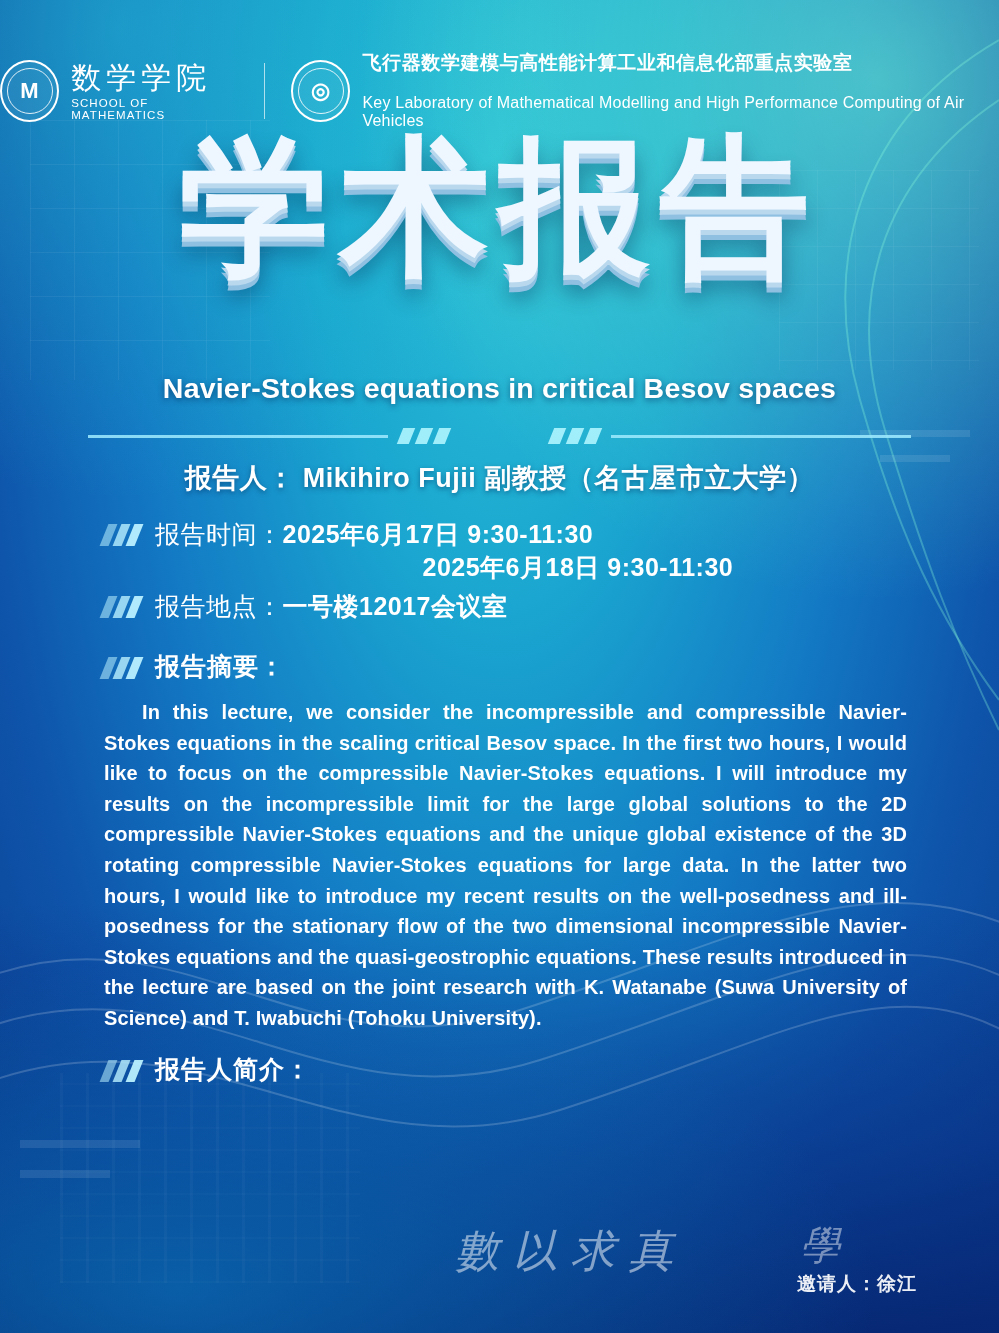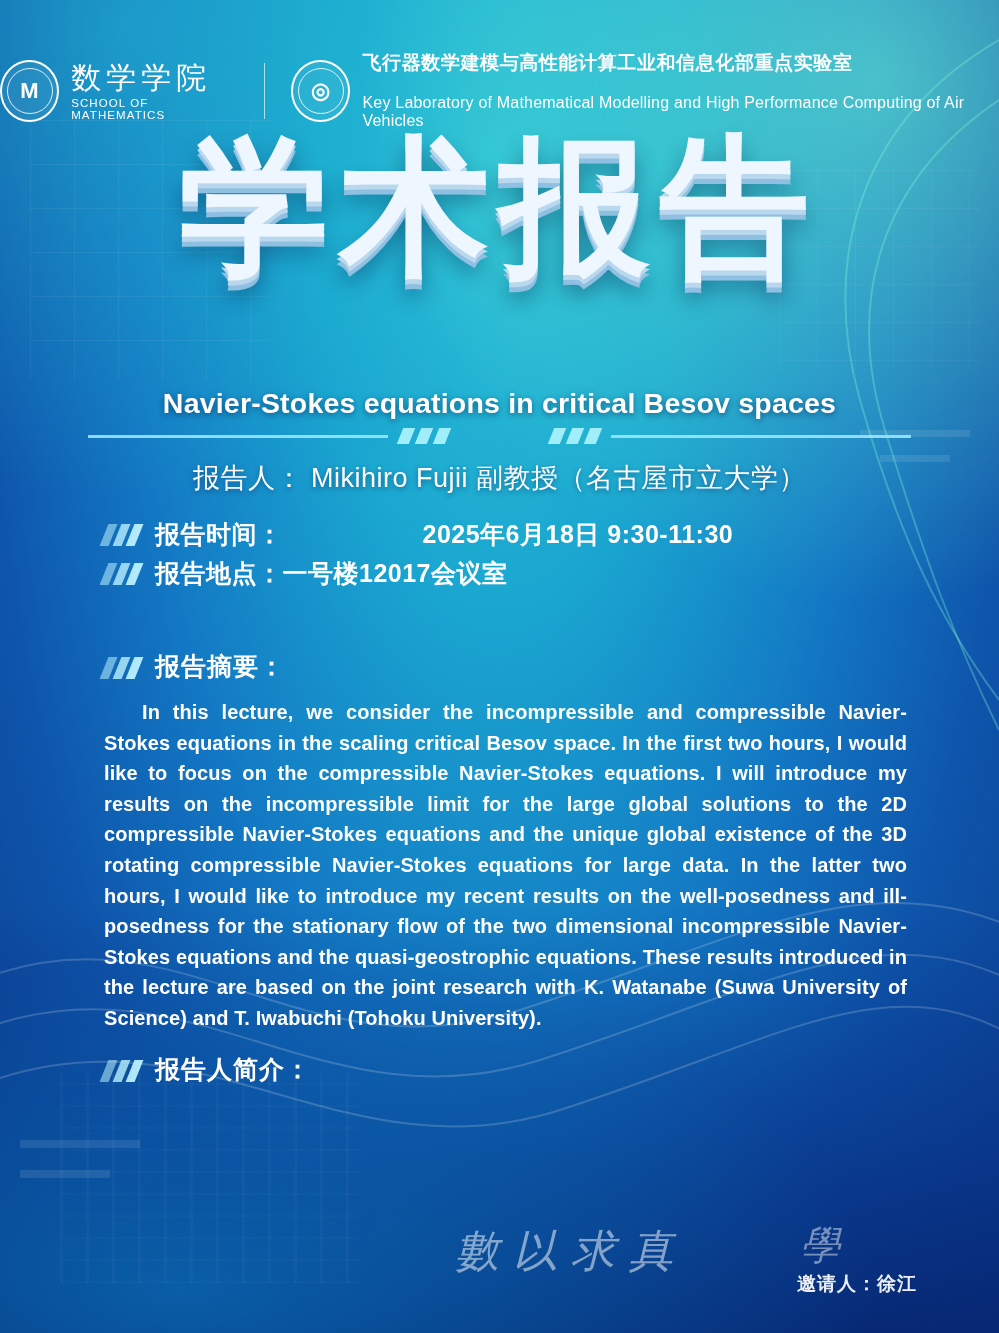--- a/index.html
+++ b/index.html
@@ -110,21 +110,20 @@
 
   .subtitle {
     position: absolute;
     top: 372px; left: 0; right: 0;
     text-align: center;
     color: #ffffff;
     font-size: 28.5px;
     font-weight: bold;
     letter-spacing: .2px;
     text-shadow: 0 2px 6px rgba(0,40,90,.6);
-    margin-top: 15px;
   }
 
   .deco-line {
     position: absolute;
     top: 424px; left: 88px; right: 88px;
     height: 26px;
   }
   .deco-line .bar {
     position: absolute; height: 3px; background: rgba(160,235,255,.85); top: 11px;
   }
@@ -135,21 +134,21 @@
     background: rgba(175,245,255,.9);
     transform: skewX(-22deg);
   }
 
   .speaker {
     position: absolute;
     top: 460px; left: 0; right: 0;
     text-align: center;
     color: #ffffff;
     font-size: 27px;
-    font-weight: normal;
+    font-weight: bold;
     letter-spacing: .5px;
     text-shadow: 0 2px 5px rgba(0,40,90,.5);
   }
 
   .info {
     position: absolute;
     top: 518px; left: 104px; right: 80px;
     color: #ffffff;
   }
   .info-row { display: flex; align-items: flex-start; margin-bottom: 6px; }
@@ -163,21 +162,21 @@
     display: inline-block;
     width: 9px; height: 22px;
     background: #b9f0ff;
     transform: skewX(-22deg);
     margin-right: 4px;
     opacity: .95;
   }
   .slashes i:nth-child(1){ opacity:.55 }
   .slashes i:nth-child(2){ opacity:.8 }
   .info-label {
-    font-size: 25px; font-weight: bold; letter-spacing: .5px; white-space: nowrap; text-align: center;
+    font-size: 25px; font-weight: normal; letter-spacing: .5px; white-space: nowrap; text-align: center;
   }
   .info-value {
     font-size: 25px; font-weight: bold; letter-spacing: .5px;
   }
   .info-value .line2 { display: block; margin-left: 140px; }
 
   .section-head {
     display: flex; align-items: center;
   }
   .section-title {
@@ -327,20 +326,21 @@
     <div class="chev" style="right:312px"></div>
   </div>
 
   <div class="speaker">报告人： Mikihiro Fujii  副教授（名古屋市立大学）</div>
 
   <div class="info">
     <div class="info-row">
       <span class="slashes"><i></i><i></i><i></i></span>
       <span class="info-label">报告时间：</span>
       <span class="info-value">
+        <span>2025年6月17日  9:30-11:30</span>
         <span class="line2">2025年6月18日  9:30-11:30</span>
       </span>
     </div>
     <div class="info-row">
       <span class="slashes"><i></i><i></i><i></i></span>
       <span class="info-label">报告地点：</span>
       <span class="info-value">一号楼12017会议室</span>
     </div>
   </div>
 

